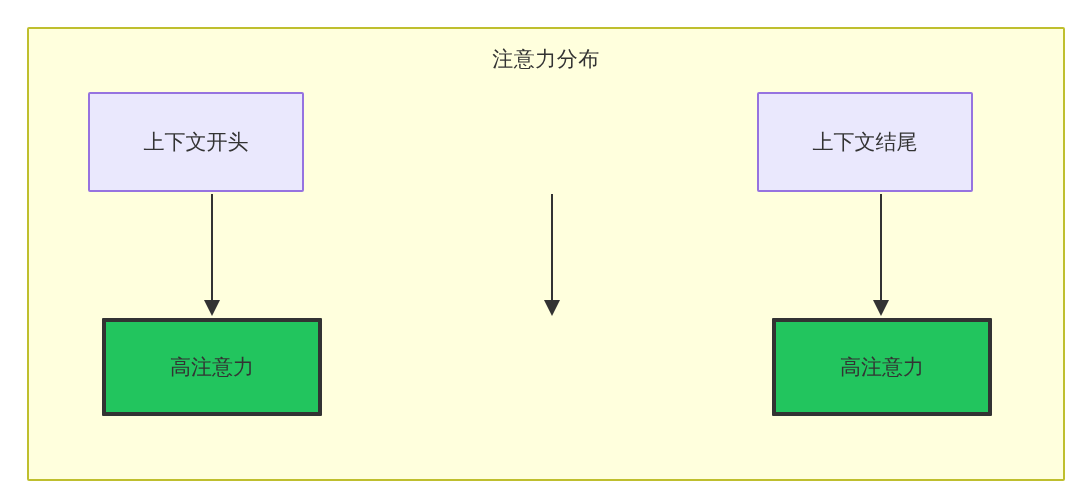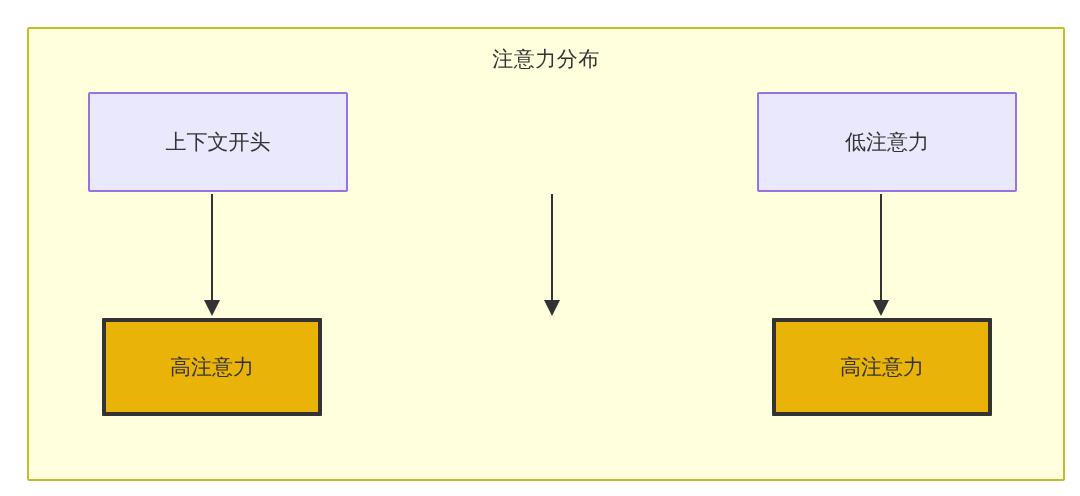--- a/index.html
+++ b/index.html
@@ -47,34 +47,34 @@
     position: absolute;
     box-sizing: border-box;
     display: flex;
     align-items: center;
     justify-content: center;
     color: #333333;
     white-space: nowrap;
     border-radius: 2px;
   }
   .node-source {
-    width: 260px;
+    width: 216px;
     height: 100px;
     background: #eae8fd;
     border: 2px solid #9673e0;
     font-size: 21px;
   }
   .node-result {
     width: 220px;
     height: 98px;
     border: 4px solid #333333;
     font-size: 21px;
     border-radius: 1px;
   }
-  .fill-high { background: #eab308; }
+  .fill-high { background: #22c55e; }
   .fill-low  { background: #fb9c96; }
 
   .n1 { left: 88px;  top: 92px; }
   .n2 { left: 428px; top: 92px; }
   .n3 { left: 757px; top: 92px; }
   .r1 { left: 102px; top: 318px; }
   .r2 { left: 442px; top: 318px; }
   .r3 { left: 772px; top: 318px; }
 
   
@@ -111,18 +111,18 @@
       <path class="edge-path" d="M 552,194 L 552,305"></path>
       <polygon class="arrow-head" points="552,316 544,300 560,300"></polygon>
     </g>
     <g>
       <path class="edge-path" d="M 881,194 L 881,305"></path>
       <polygon class="arrow-head" points="881,316 873,300 889,300"></polygon>
     </g>
   </svg>
 
   <div class="node node-source n1">上下文开头</div>
-  <div class="node node-source n3">低注意力</div>
+  <div class="node node-source n3">上下文结尾</div>
 
   <div class="node node-result fill-high r1">高注意力</div>
   <div class="node node-result fill-high r3">高注意力</div>
 
 </div>
 
 </body></html>

